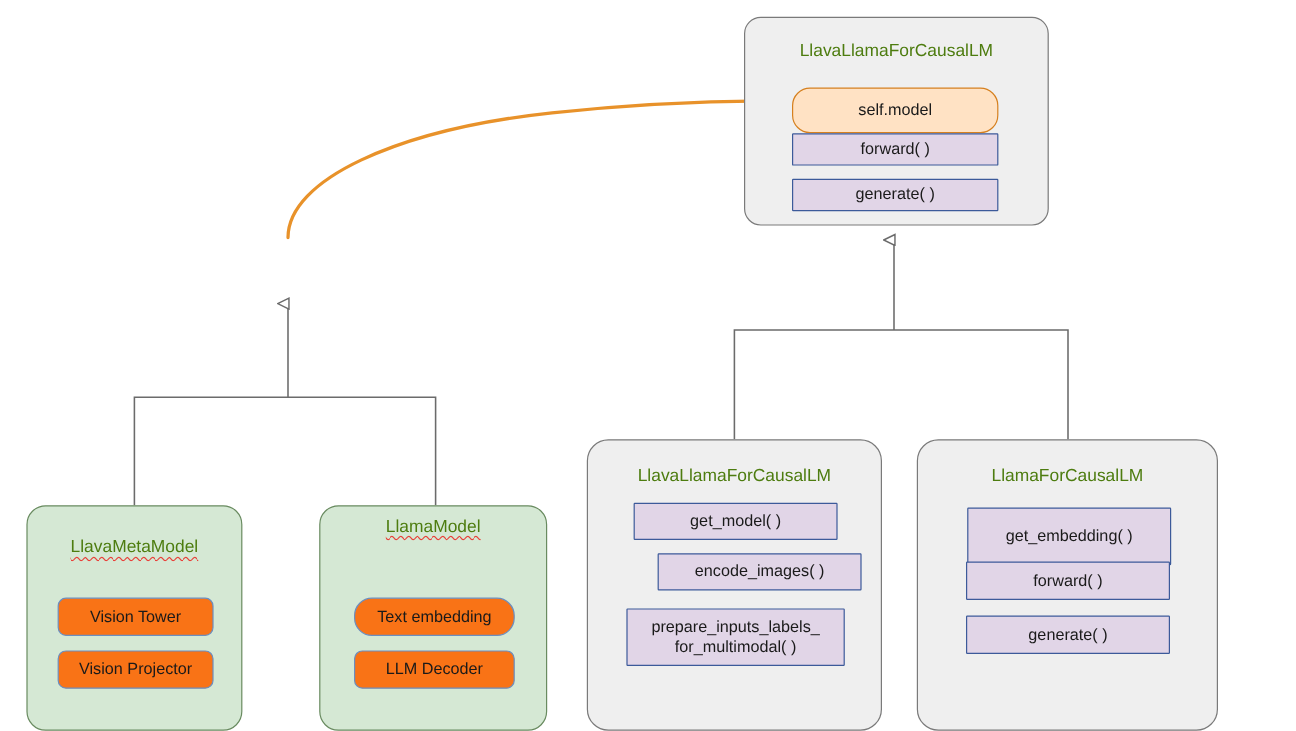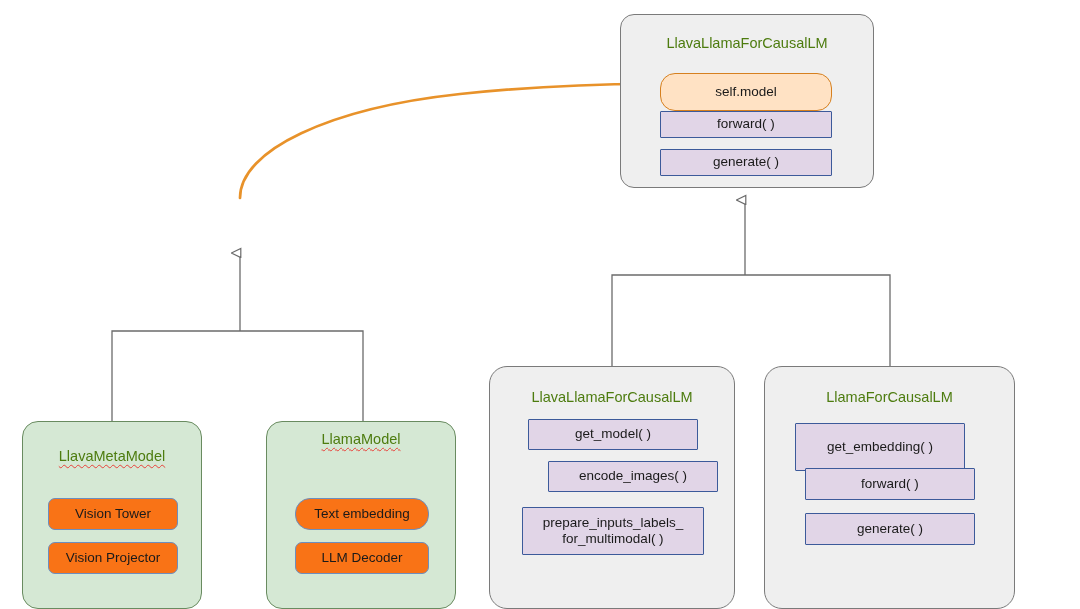--- a/index.html
+++ b/index.html
@@ -94,18 +94,18 @@
   <div class="clsbox gray" style="left:489px;top:366px;width:246px;height:243px;padding-top:22px;border-radius:18px;">
     <div class="cls-title">LlavaLlamaForCausalLM</div>
     <div class="member purple" style="position:absolute;left:38px;top:52px;width:170px;height:31px;">get_model( )</div>
     <div class="member purple" style="position:absolute;left:38px;top:94px;width:170px;height:31px;margin-left:20px;">encode_images( )</div>
     <div class="member purple" style="position:absolute;left:32px;top:140px;width:182px;height:48px;">prepare_inputs_labels_
 for_multimodal( )</div>
   </div>
 
   <div class="clsbox gray" style="left:764px;top:366px;width:251px;height:243px;padding-top:22px;border-radius:18px;">
     <div class="cls-title">LlamaForCausalLM</div>
-    <div class="member purple" style="position:absolute;left:30px;top:56px;width:170px;height:48px;">get_embedding( )</div>
+    <div class="member purple" style="position:absolute;left:41px;top:56px;width:170px;height:48px;">get_embedding( )</div>
     <div class="member purple" style="position:absolute;left:40px;top:101px;width:170px;height:32px;">forward( )</div>
     <div class="member purple" style="position:absolute;left:40px;top:146px;width:170px;height:32px;">generate( )</div>
   </div>
 
 </div>
 
 </body></html>

